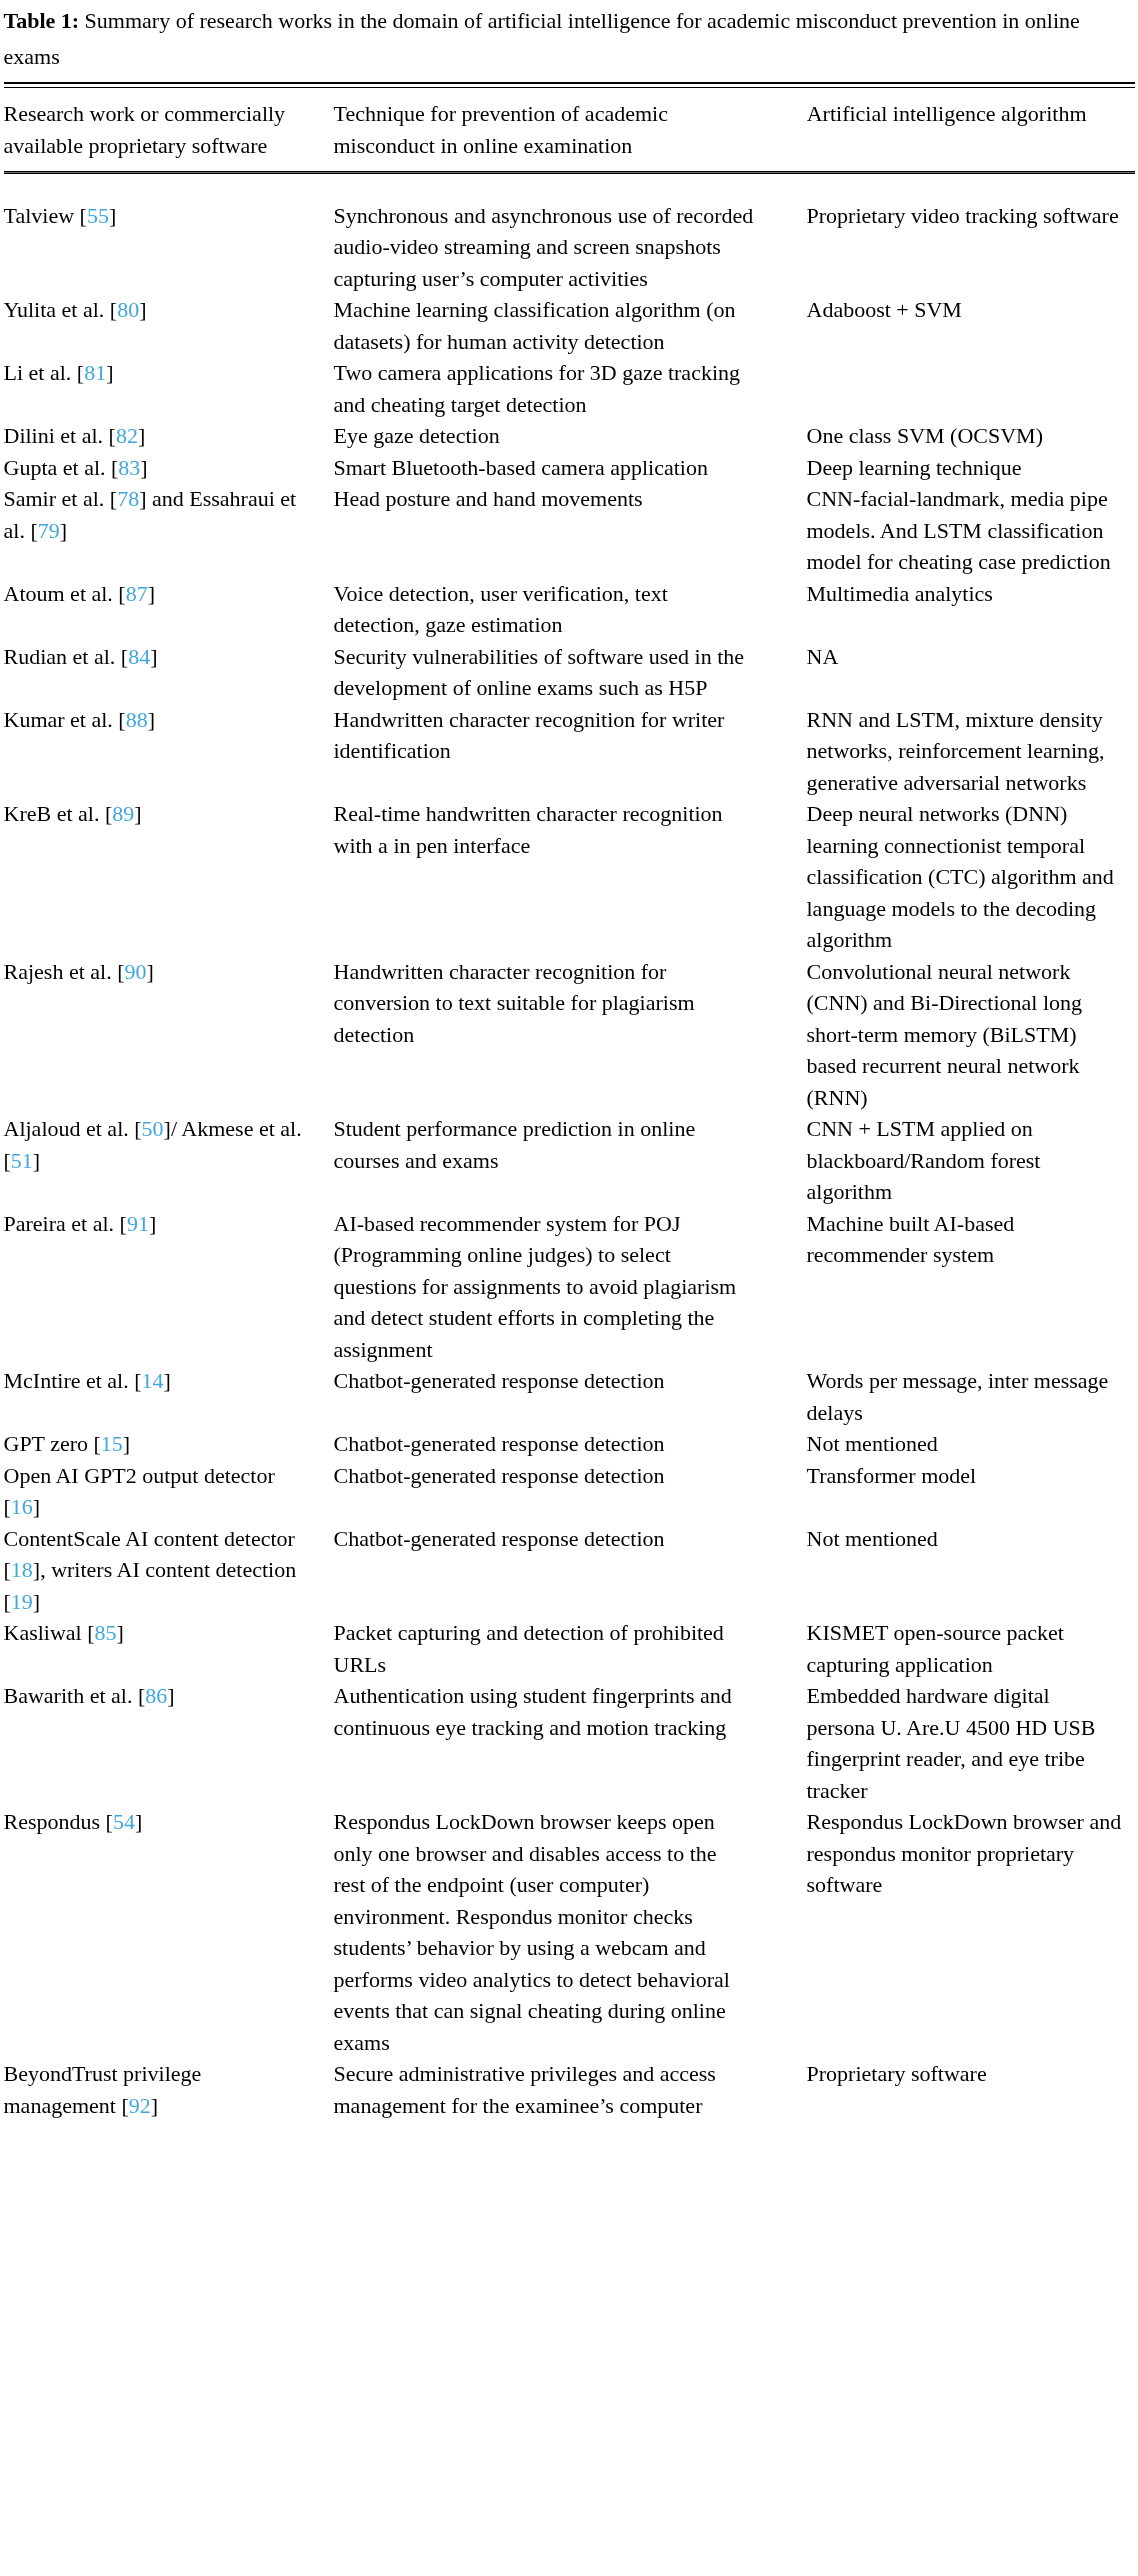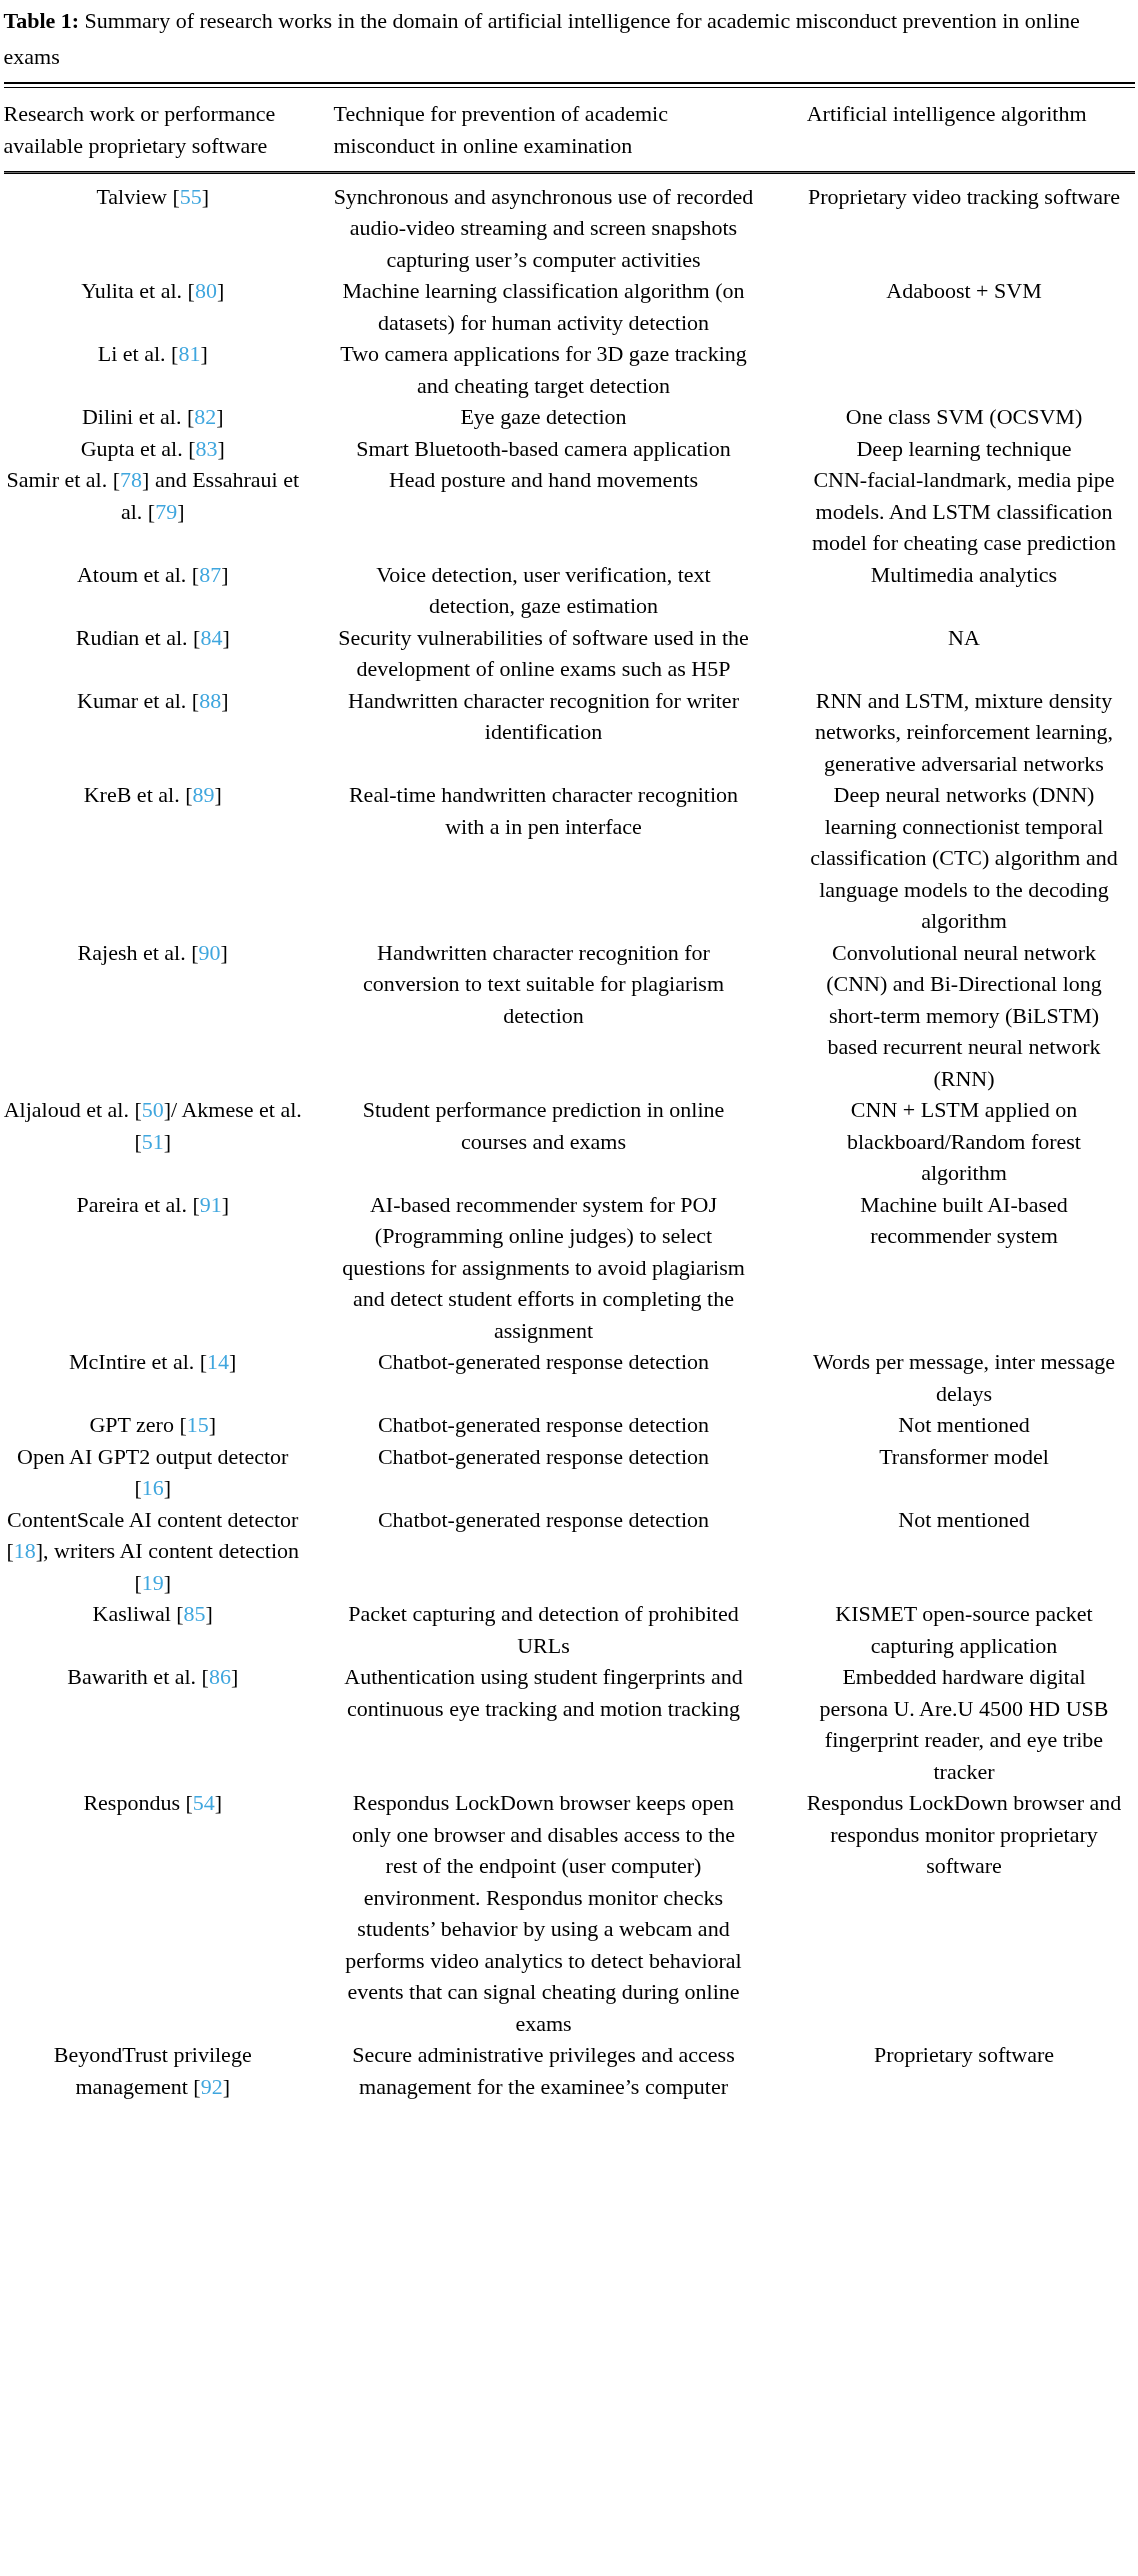--- a/index.html
+++ b/index.html
@@ -45,34 +45,34 @@
     display: grid;
     grid-template-columns: 330px 473px 315px;
     align-items: start;
   }
   .cell { box-sizing: border-box; }
   .c1 { padding-right: 31.5px; }
   .c2 { padding-right: 53px; }
   .c3 { padding-right: 0; }
   .thead .cell { padding-top: 10.5px; padding-bottom: 9.3px; }
   .thead .hdr3-inner { display: block; max-width: 280px; text-align: right; }
-  .tbody { padding-top: 7px; text-align: center; }
+  .tbody { padding-top: 26px; }
   .ref { color: var(--ref-color, #3fa6de); }
 </style>
 </head>
 <body>
 
 <div class="page">
 
   <p class="caption"><span class="cap-label">Table 1:</span> <span>Summary of research works in the domain of artificial intelligence for academic misconduct prevention in online exams</span></p>
 
   <div class="rule rule-top"></div>
 
   <div class="trow thead">
-    <div class="cell c1">Research work or performance available proprietary software</div>
+    <div class="cell c1">Research work or commercially available proprietary software</div>
     <div class="cell c2">Technique for prevention of academic misconduct in online examination</div>
     <div class="cell c3">
         <span class="hdr3-inner">Artificial intelligence algorithm</span>
       </div>
   </div>
 
   <div class="rule rule-mid"></div>
 
   <div class="tbody">
     <div class="trow">

